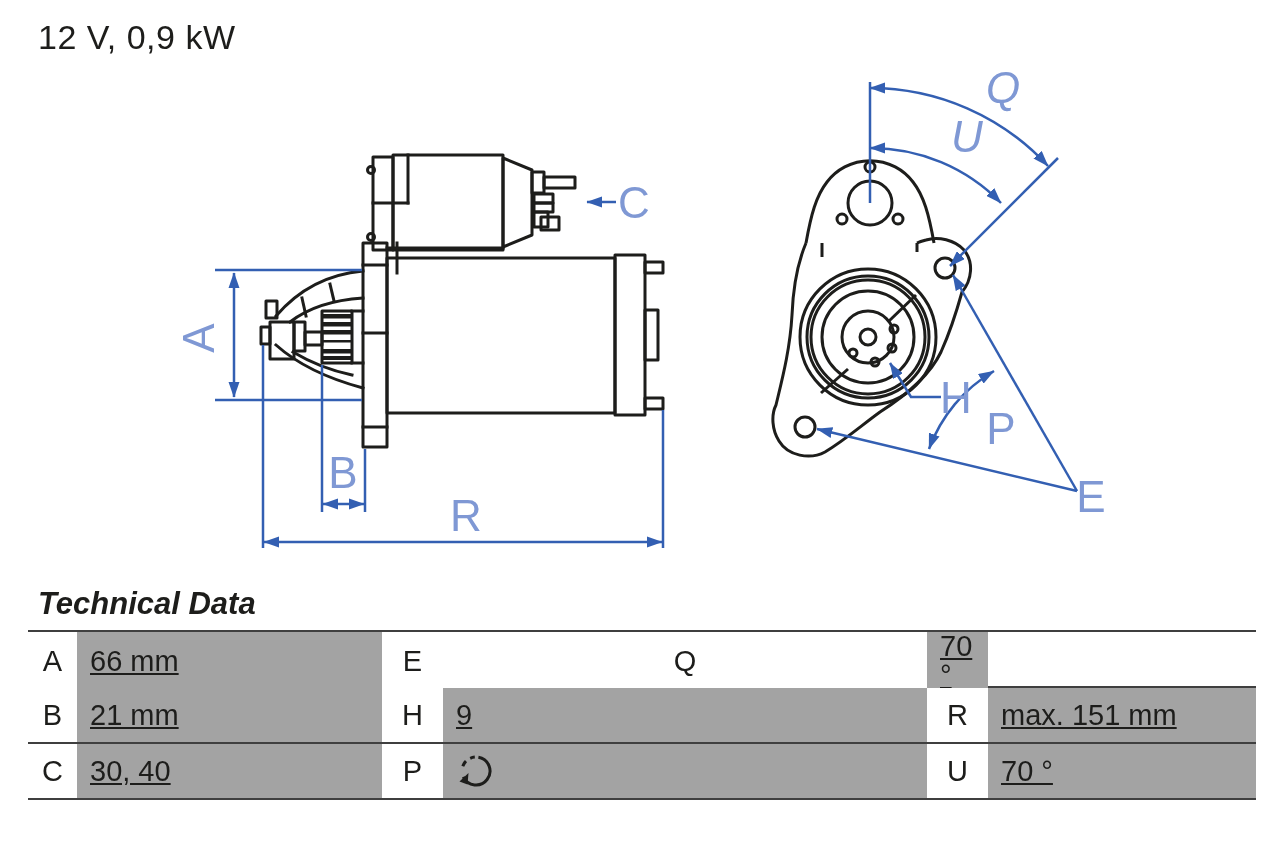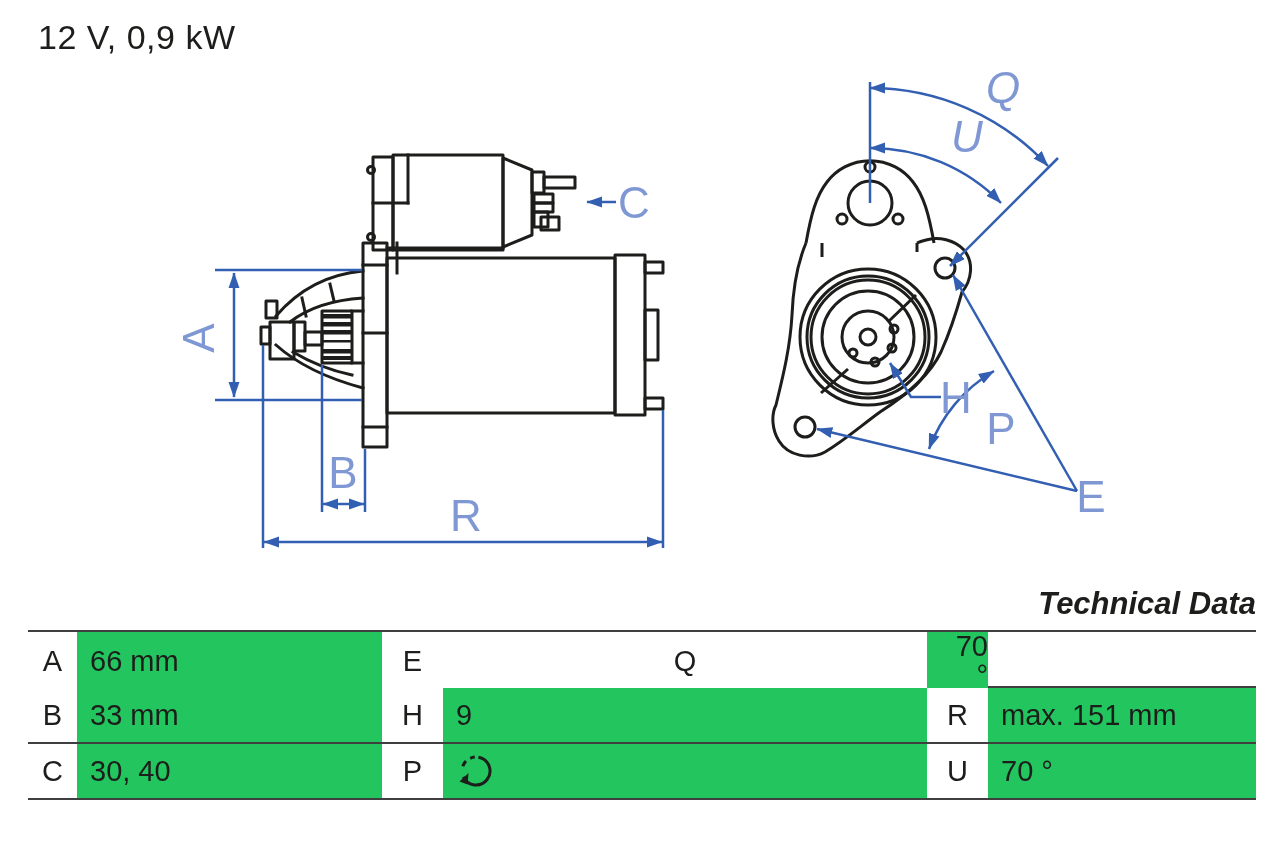--- a/index.html
+++ b/index.html
@@ -1,27 +1,27 @@
 <!DOCTYPE html>
 <html><head>
 <meta charset="utf-8">
 <style>
   html,body{margin:0;padding:0;background:#ffffff;}
   .page{position:relative;width:1280px;height:853px;background:#ffffff;overflow:hidden;
-        font-family:"Liberation Sans",sans-serif;color:#1d1d1b;text-align:right;}
+        font-family:"Liberation Sans",sans-serif;color:#1d1d1b;}
   .title{position:absolute;left:38px;top:18px;font-size:34px;font-weight:400;letter-spacing:.5px;}
   svg.drawing{position:absolute;left:0;top:0;}
   .tech{position:absolute;left:28px;top:586px;width:1228px;}
   .tech-heading{font-size:31px;font-weight:700;line-height:36px;margin:0 0 8px 10px;font-style:italic;}
   .spec-table{border-bottom:2px solid #3f3f3f;}
   .spec-row{display:grid;grid-template-columns:49px 305px 61px 484px 61px 268px;
             height:54px;border-top:2px solid #3f3f3f;}
   .cell{display:flex;align-items:center;font-size:29px;line-height:1;}
   .cell.k{justify-content:center;background:#ffffff;}
-  .cell.v{background:#22c55e;padding-left:13px;}
+  .cell.v{background:#a3a3a3;padding-left:13px;text-decoration:underline;}
   .dimlabel{font-size:44px;fill:#7f98d4;}
   .dimlabel.it{font-style:italic;}
 </style>
 </head>
 <body>
 
 <div class="page">
 
   <div class="title">12 V, 0,9 kW</div>
 
@@ -188,21 +188,21 @@
       <div class="spec-row">
         <div class="cell k">A</div>
         <div class="cell v">66 mm</div>
         <div class="cell k">E</div>
         <div class="cell k">Q</div>
         <div class="cell v">70 °</div>
       </div>
 
       <div class="spec-row">
         <div class="cell k">B</div>
-        <div class="cell v">33 mm</div>
+        <div class="cell v">21 mm</div>
         <div class="cell k">H</div>
         <div class="cell v">9</div>
         <div class="cell k">R</div>
         <div class="cell v">max. 151 mm</div>
       </div>
 
       <div class="spec-row">
         <div class="cell k">C</div>
         <div class="cell v">30, 40</div>
         <div class="cell k">P</div>

